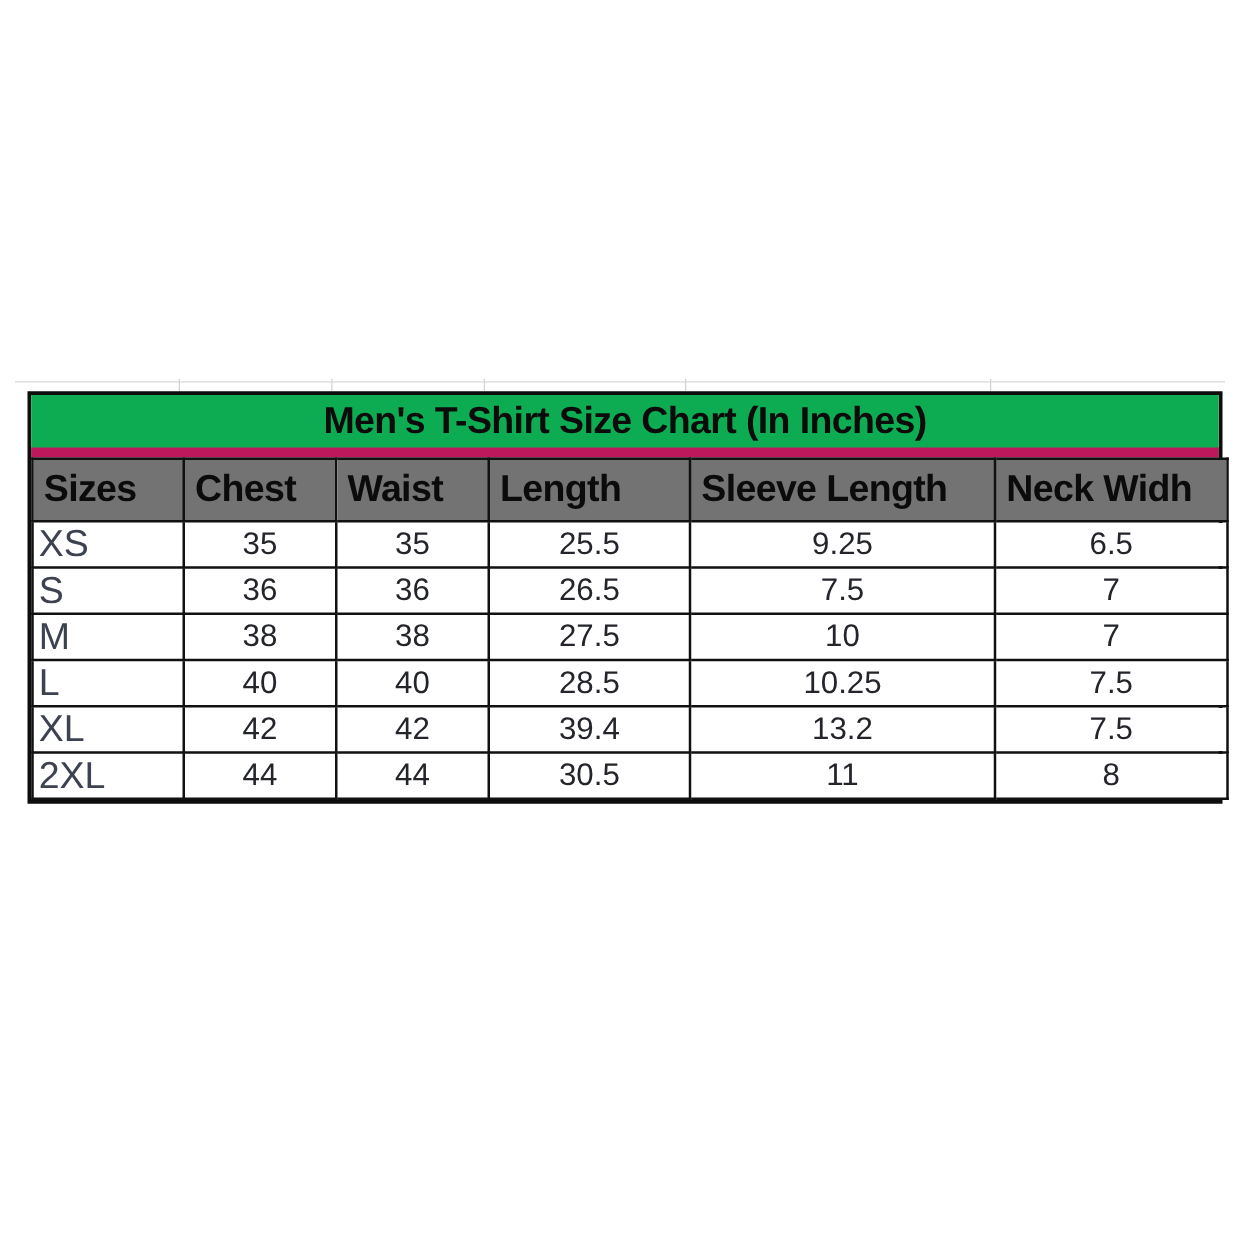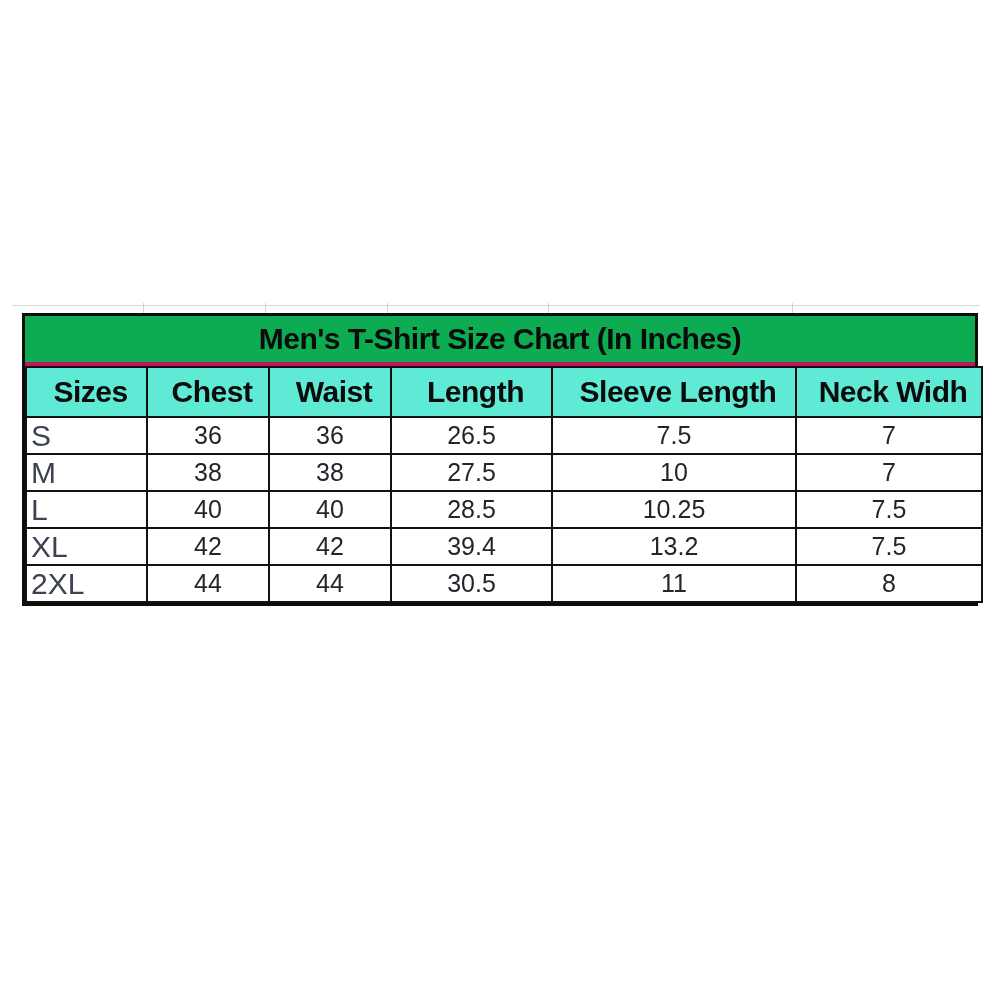--- a/index.html
+++ b/index.html
@@ -28,44 +28,44 @@
     position: absolute;
     left: 22px; top: 313px;
     width: 956px;
     border: 3px solid #0d0d0d;
     background: #ffffff;
   }
 
   .chart-title {
     height: 50px;
     background: #0eac52;
-    border-bottom: 4px solid #be185d;
+    border-bottom: 8px solid #be185d;
     display: flex;
     align-items: center;
     justify-content: center;
     font-weight: bold;
     font-size: 30px;
     color: #0b0b0b;
     letter-spacing: -0.5px;
   }
 
   table.size-table {
     width: 100%;
     border-collapse: collapse;
     table-layout: fixed;
   }
   .size-table th, .size-table td {
     border: 2px solid #111111;
     overflow: hidden;
     white-space: nowrap;
   }
   .size-table th {
-    background: #5eead4;
+    background: #737373;
     height: 50px;
-    text-align: center;
+    text-align: left;
     padding-left: 8px;
     font-weight: bold;
     font-size: 30px;
     color: #0b0b0b;
     letter-spacing: -0.5px;
   }
   .size-table td {
     height: 37px;
     background: #ffffff;
   }
@@ -119,20 +119,28 @@
         <th>Sizes</th>
         <th>Chest</th>
         <th>Waist</th>
         <th>Length</th>
         <th>Sleeve Length</th>
         <th>Neck Widh</th>
       </tr>
     </thead>
     <tbody>
       <tr>
+        <td class="size-cell">XS</td>
+        <td class="value-cell">35</td>
+        <td class="value-cell">35</td>
+        <td class="value-cell">25.5</td>
+        <td class="value-cell">9.25</td>
+        <td class="value-cell">6.5</td>
+      </tr>
+      <tr>
         <td class="size-cell">S</td>
         <td class="value-cell">36</td>
         <td class="value-cell">36</td>
         <td class="value-cell">26.5</td>
         <td class="value-cell">7.5</td>
         <td class="value-cell">7</td>
       </tr>
       <tr>
         <td class="size-cell">M</td>
         <td class="value-cell">38</td>

